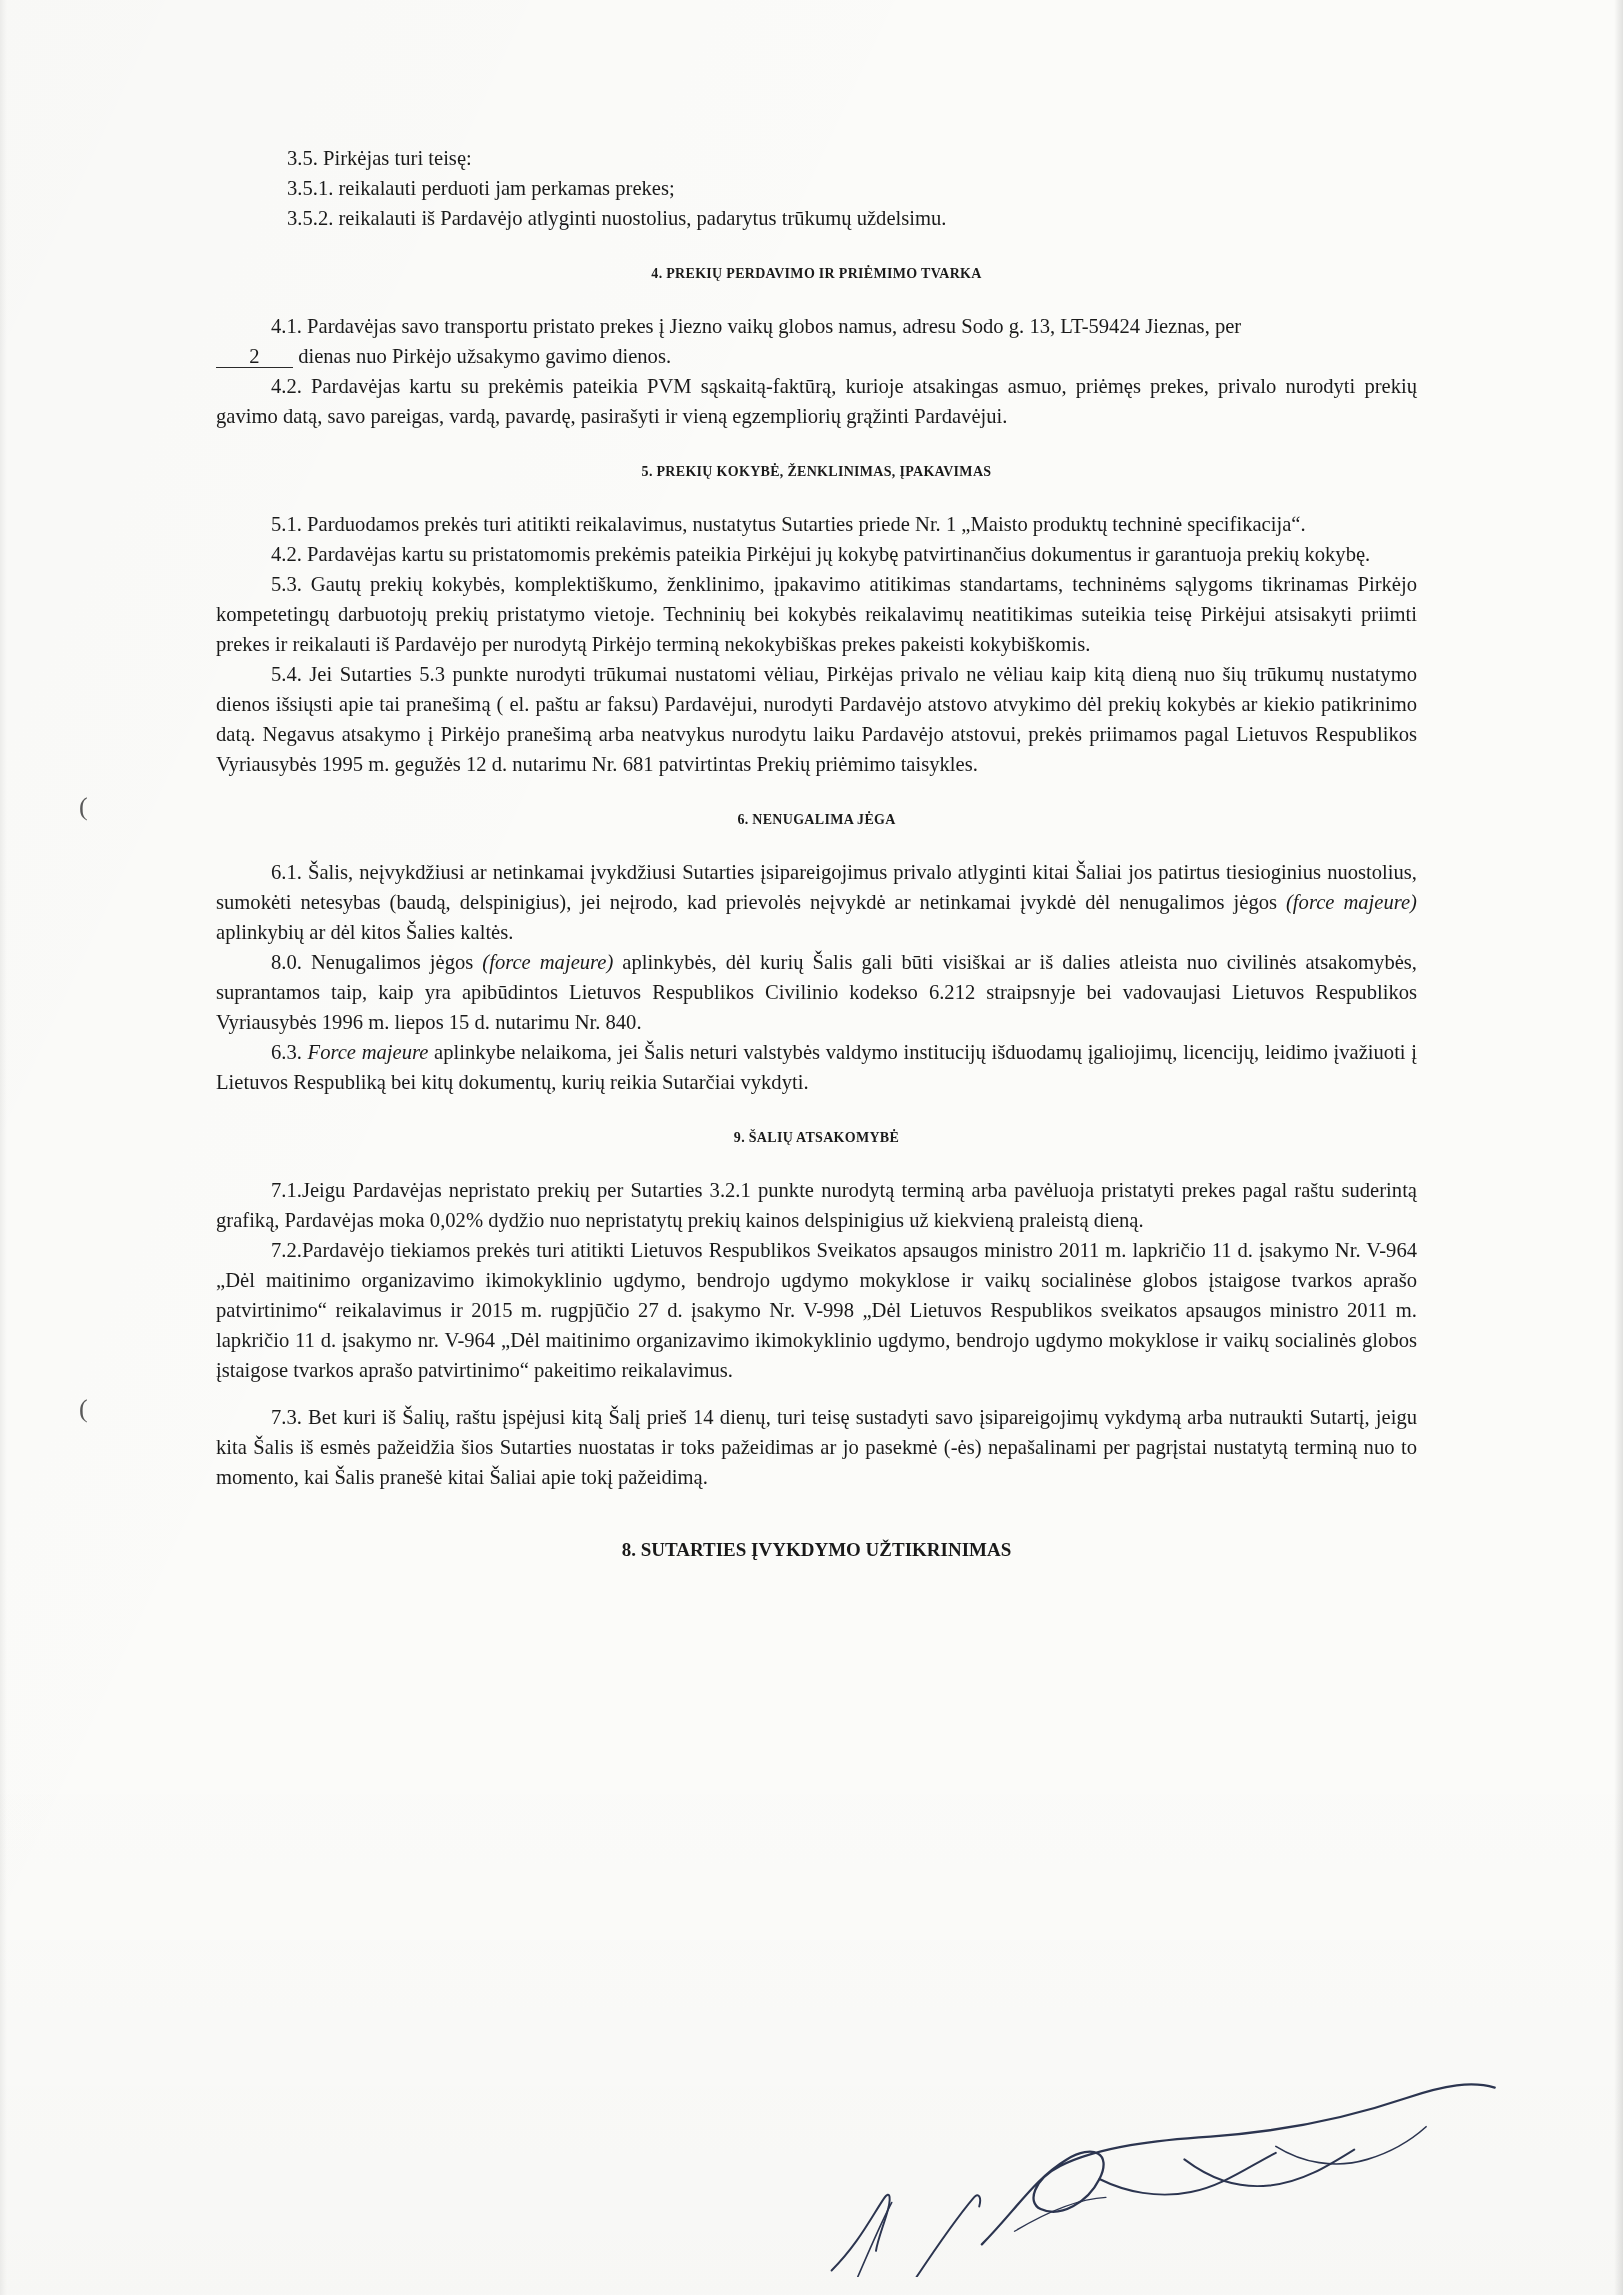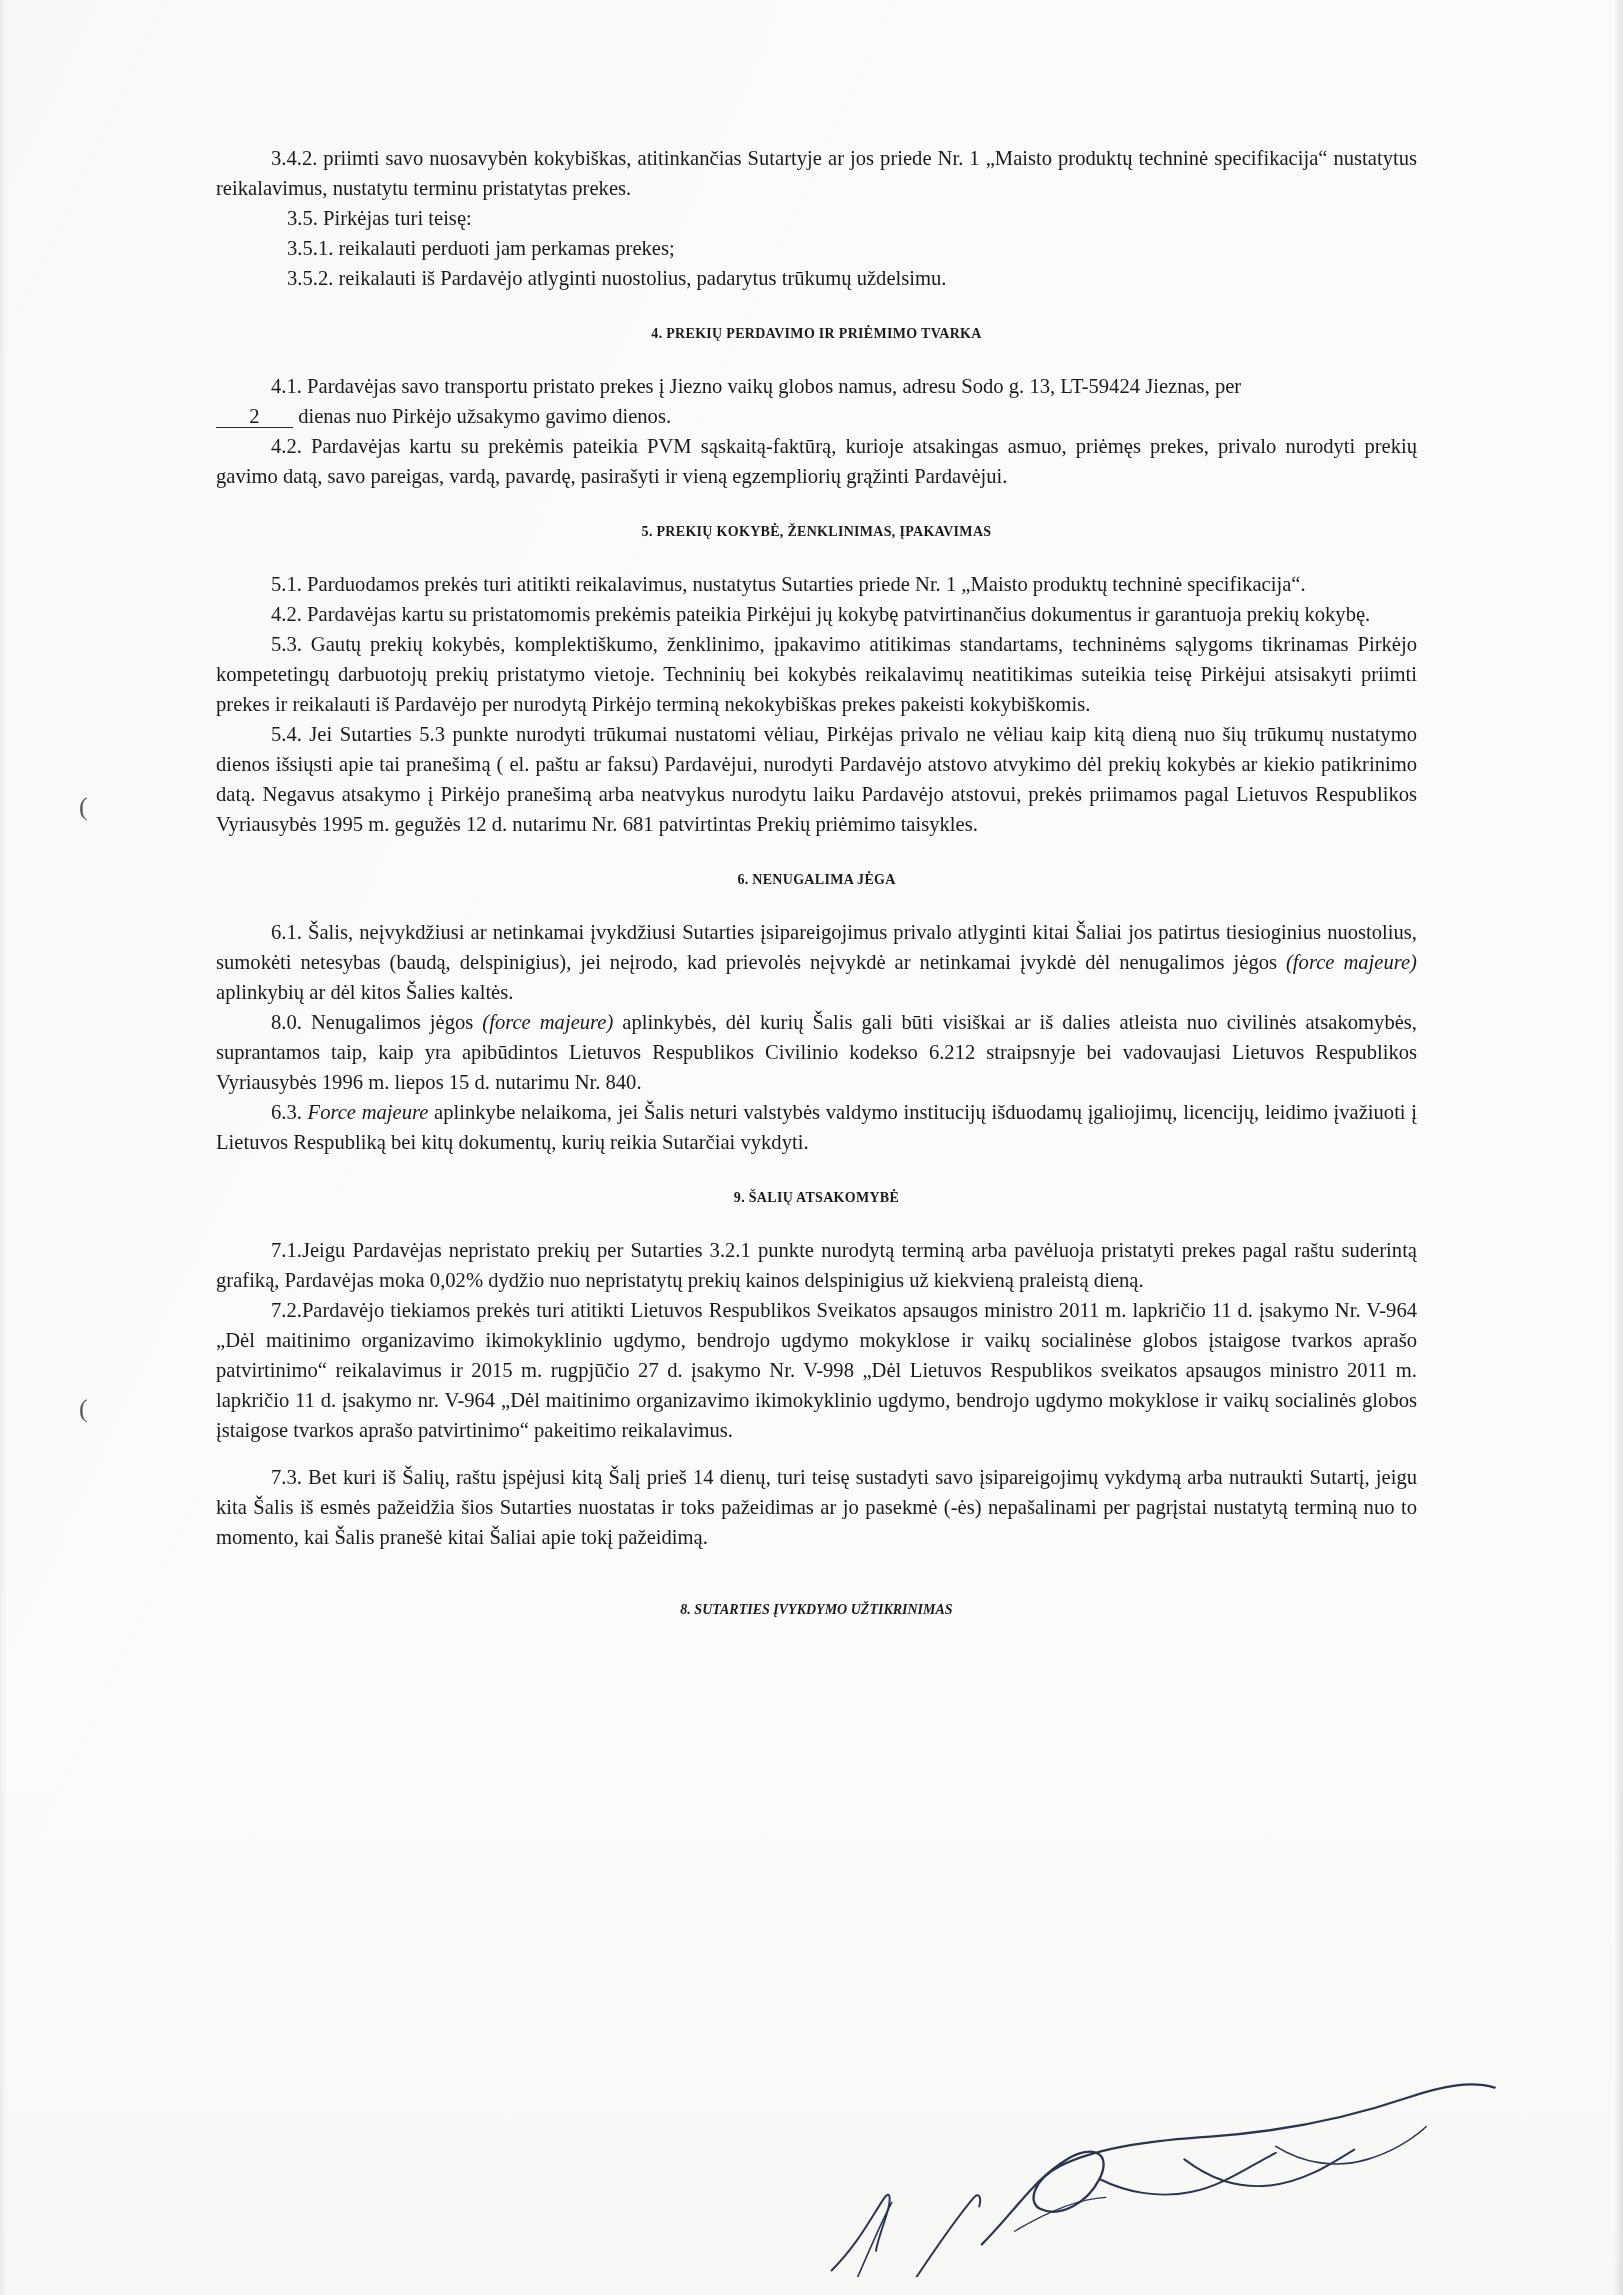--- a/index.html
+++ b/index.html
@@ -72,23 +72,22 @@
   .blank-line {
     display: inline-block;
     min-width: 77px;
     border-bottom: 1.3px solid #2a2a2a;
     text-align: center;
     line-height: 22px;
   }
   .heading-last {
     text-align: center;
     font-weight: bold;
-    font-size: 14px;
+    font-size: 19px;
     margin-top: 43px;
-    font-style: italic;
   }
   .signature {
     position: absolute;
     left: 818px;
     top: 2081px;
     width: 687px;
     height: 196px;
     pointer-events: none;
   }
   .margin-mark {
@@ -104,21 +103,20 @@
 <body>
 
 <div class="page">
   <div class="scan-edge-left"></div>
   <div class="scan-edge-right"></div>
 
   <div class="margin-mark mark-1">(</div>
   <div class="margin-mark mark-2">(</div>
 
   <div class="content" id="doc-body">
-      <p class="ind">3.4.2. priimti savo nuosavybėn kokybiškas, atitinkančias Sutartyje ar jos priede Nr. 1 „Maisto produktų techninė specifikacija“ nustatytus reikalavimus, nustatytu terminu pristatytas prekes.</p>
       <p class="ind2">3.5. Pirkėjas turi teisę:</p>
       <p class="ind2">3.5.1. reikalauti perduoti jam perkamas prekes;</p>
       <p class="ind2">3.5.2. reikalauti iš Pardavėjo atlyginti nuostolius, padarytus trūkumų uždelsimu.</p>
       <div class="heading">4. PREKIŲ PERDAVIMO IR PRIĖMIMO TVARKA</div>
       <p class="ind">4.1. Pardavėjas savo transportu pristato prekes į Jiezno vaikų globos namus, adresu Sodo g. 13, LT-59424 Jieznas, per</p>
       <p><span class="blank-line">2</span> <span>dienas nuo Pirkėjo užsakymo gavimo dienos.</span></p>
       <p class="ind">4.2. Pardavėjas kartu su prekėmis pateikia PVM sąskaitą-faktūrą, kurioje atsakingas asmuo, priėmęs prekes, privalo nurodyti prekių gavimo datą, savo pareigas, vardą, pavardę, pasirašyti ir vieną egzempliorių grąžinti Pardavėjui.</p>
       <div class="heading">5. PREKIŲ KOKYBĖ, ŽENKLINIMAS, ĮPAKAVIMAS</div>
       <p class="ind">5.1. Parduodamos prekės turi atitikti reikalavimus, nustatytus Sutarties priede Nr. 1 „Maisto produktų techninė specifikacija“.</p>
       <p class="ind">4.2. Pardavėjas kartu su pristatomomis prekėmis pateikia Pirkėjui jų kokybę patvirtinančius dokumentus ir garantuoja prekių kokybę.</p>

